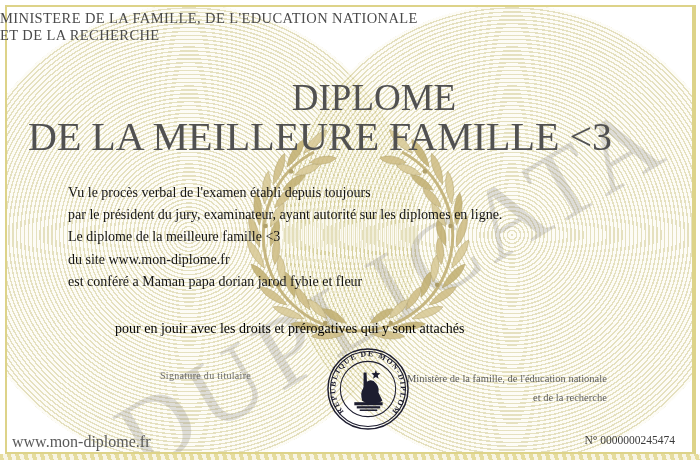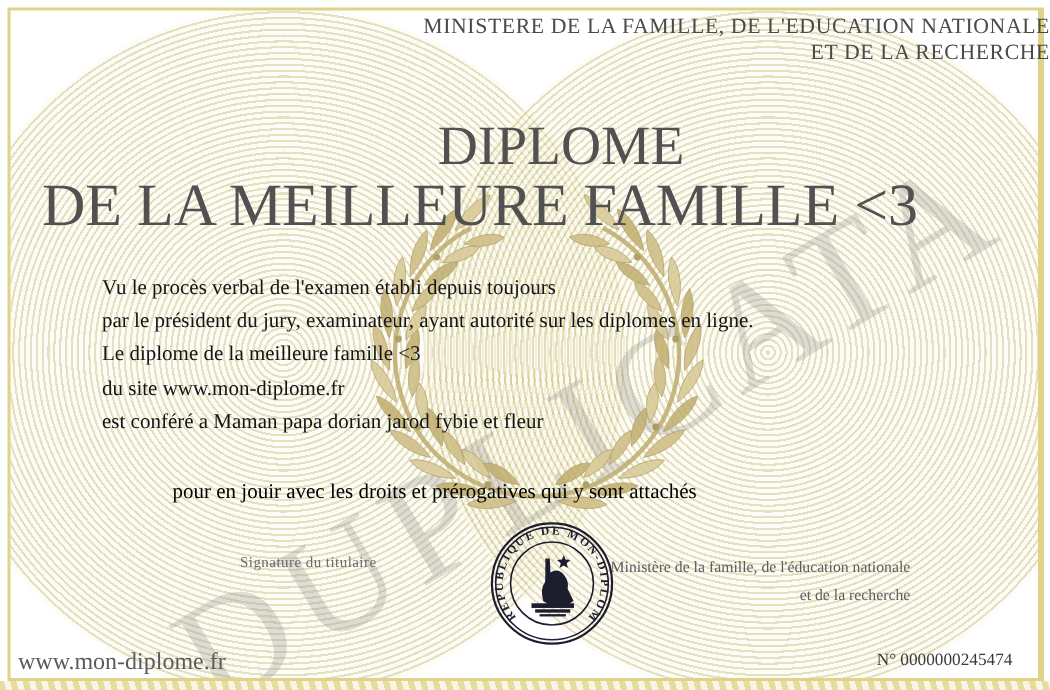--- a/index.html
+++ b/index.html
@@ -26,21 +26,21 @@
   .wreath{position:absolute;left:238px;top:124px;width:240px;height:234px;z-index:2;opacity:0.88;}
   .frame{
     position:absolute;left:5px;top:5px;right:4px;bottom:6px;
     border:2px solid var(--frame-gold,#ddd389);border-right-width:4px;z-index:3;pointer-events:none;
   }
   .edge-strip{
     position:absolute;left:0;right:0;bottom:0;height:6px;z-index:2;
     background:repeating-linear-gradient(75deg,#e5dc9e 0 4px,#f8f5e4 4px 8px);
   }
   .txt{position:absolute;z-index:4;white-space:nowrap;}
-  .header{left:0;width:700px;top:10px;text-align:right;color:#4a4a4a;
+  .header{left:0;width:700px;top:10px;text-align:left;color:#4a4a4a;
     font-size:14.5px;line-height:17px;letter-spacing:0.4px;}
   .title1{left:0;width:700px;top:76px;text-align:center;color:#515151;font-size:37px;padding-left:24px;}
   .title2{left:0;width:640px;top:113px;text-align:center;color:#515151;font-size:40px;}
   .body-block{left:68px;top:182px;color:#141414;font-size:14px;line-height:22.2px;}
   .body-block p{margin:0;}
   .closing{left:115px;top:321px;color:#000000;font-size:14px;}
   .signature{left:160px;top:370px;color:#6b6b6b;font-size:10px;letter-spacing:0.3px;}
   .ministry{left:407px;top:369px;color:#5c5c5c;font-size:10.5px;line-height:19px;}
   .ministry p{margin:0;text-align:right;}
   .website{left:12px;top:433px;color:#5a5a5a;font-size:16px;}

